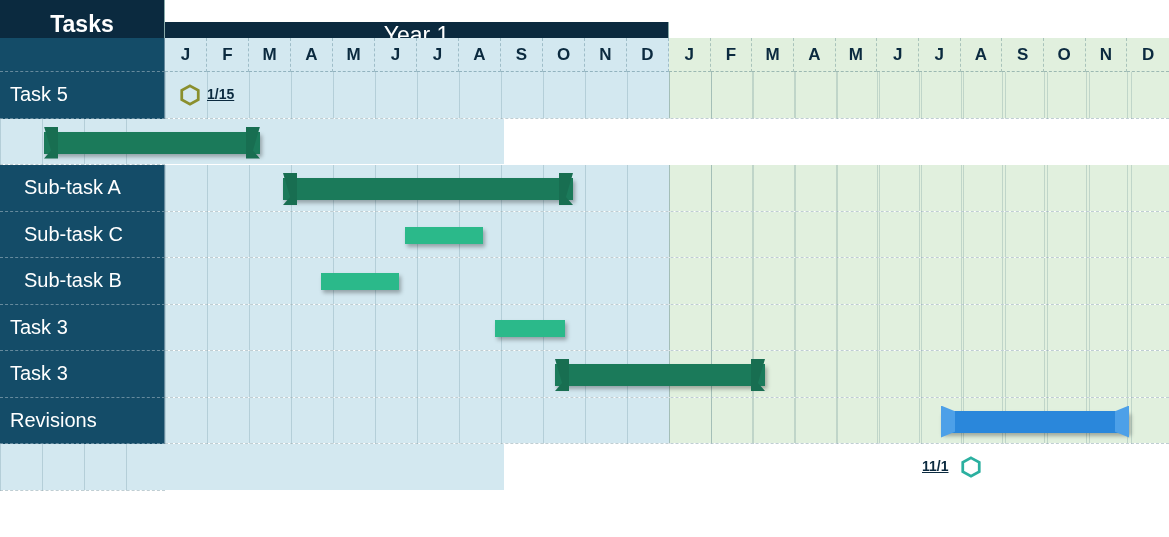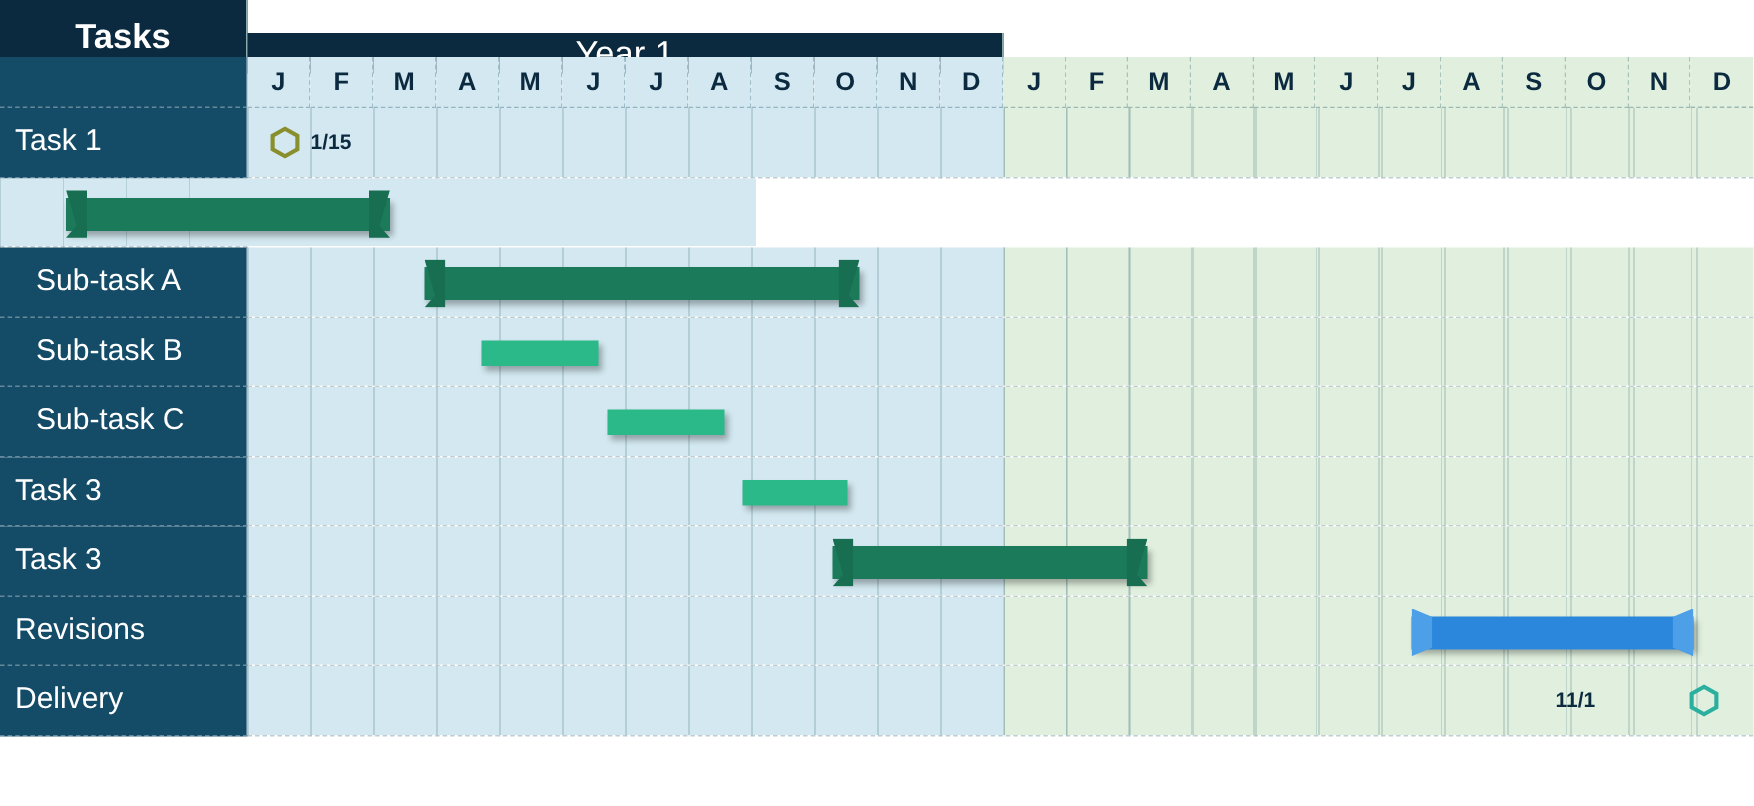--- a/index.html
+++ b/index.html
@@ -145,20 +145,21 @@
     width:100%; height:100%;
   }
   .ms-label {
     position:absolute;
     font-size:14px;
     font-weight:bold;
     color:#0b2a3f;
     top:14px;
     z-index:6;
     white-space:nowrap;
+    text-decoration:underline;
   }
 </style>
 </head>
 <body>
 
 <div class="gantt">
 
   <div class="header-row">
     <div class="header-cell header-tasks">Tasks</div>
     <div class="header-cell header-year1">Year 1</div>
@@ -188,21 +189,21 @@
     <div class="month-cell y2">A</div>
     <div class="month-cell y2">S</div>
     <div class="month-cell y2">O</div>
     <div class="month-cell y2">N</div>
     <div class="month-cell y2">D</div>
   </div>
 
   <div class="body-rows">
 
     <div class="task-row">
-      <div class="task-label">Task 1</div>
+      <div class="task-label">Task 5</div>
       <div class="task-lane">
         <div class="lane-y1"></div>
           <div class="lane-y2"></div>
         <div class="grid-overlay"></div>
           <div class="grid-overlay-y2"></div>
         <div class="milestone" style="left:14px;">
           <svg class="hex" viewBox="0 0 24 24">
             <polygon points="12,2 21,7 21,17 12,22 3,17 3,7" fill="none" stroke="#8a8f2e" stroke-width="3"></polygon>
           </svg>
         </div>
@@ -231,38 +232,38 @@
         <div class="grid-overlay"></div>
           <div class="grid-overlay-y2"></div>
         <div class="bar dark" style="left:118px; width:290px;">
           <div class="capL"></div>
             <div class="capR"></div>
         </div>
       </div>
     </div>
 
     <div class="task-row">
+      <div class="task-label sub">Sub-task C</div>
+      <div class="task-lane">
+        <div class="lane-y1"></div>
+          <div class="lane-y2"></div>
+        <div class="grid-overlay"></div>
+          <div class="grid-overlay-y2"></div>
+        <div class="bar flat" style="left:240px; width:78px;"></div>
+      </div>
+    </div>
+
+    <div class="task-row">
       <div class="task-label sub">Sub-task B</div>
       <div class="task-lane">
         <div class="lane-y1"></div>
           <div class="lane-y2"></div>
         <div class="grid-overlay"></div>
           <div class="grid-overlay-y2"></div>
         <div class="bar flat" style="left:156px; width:78px;"></div>
-      </div>
-    </div>
-
-    <div class="task-row">
-      <div class="task-label sub">Sub-task C</div>
-      <div class="task-lane">
-        <div class="lane-y1"></div>
-          <div class="lane-y2"></div>
-        <div class="grid-overlay"></div>
-          <div class="grid-overlay-y2"></div>
-        <div class="bar flat" style="left:240px; width:78px;"></div>
       </div>
     </div>
 
     <div class="task-row">
       <div class="task-label">Task 3</div>
       <div class="task-lane">
         <div class="lane-y1"></div>
           <div class="lane-y2"></div>
         <div class="grid-overlay"></div>
           <div class="grid-overlay-y2"></div>
@@ -293,27 +294,26 @@
         <div class="grid-overlay"></div>
           <div class="grid-overlay-y2"></div>
         <div class="bar blue" style="left:776px; width:188px;">
           <div class="capL"></div>
             <div class="capR"></div>
         </div>
       </div>
     </div>
 
     <div class="task-row">
-      <div class="task-label">Delivery</div>
-      <div class="task-lane">
-        <div class="lane-y1"></div>
-          <div class="lane-y2"></div>
-        <div class="grid-overlay"></div>
-          <div class="grid-overlay-y2"></div>
-        <div class="ms-label" style="left:872px;">11/1</div>
+      <div class="task-lane">
+        <div class="lane-y1"></div>
+          <div class="lane-y2"></div>
+        <div class="grid-overlay"></div>
+          <div class="grid-overlay-y2"></div>
+        <div class="ms-label" style="left:922px;">11/1</div>
         <div class="milestone" style="left:960px;">
           <svg class="hex" viewBox="0 0 24 24">
             <polygon points="12,2 21,7 21,17 12,22 3,17 3,7" fill="none" stroke="#2bb0a0" stroke-width="3"></polygon>
           </svg>
         </div>
       </div>
     </div>
 
   </div>
 </div>

